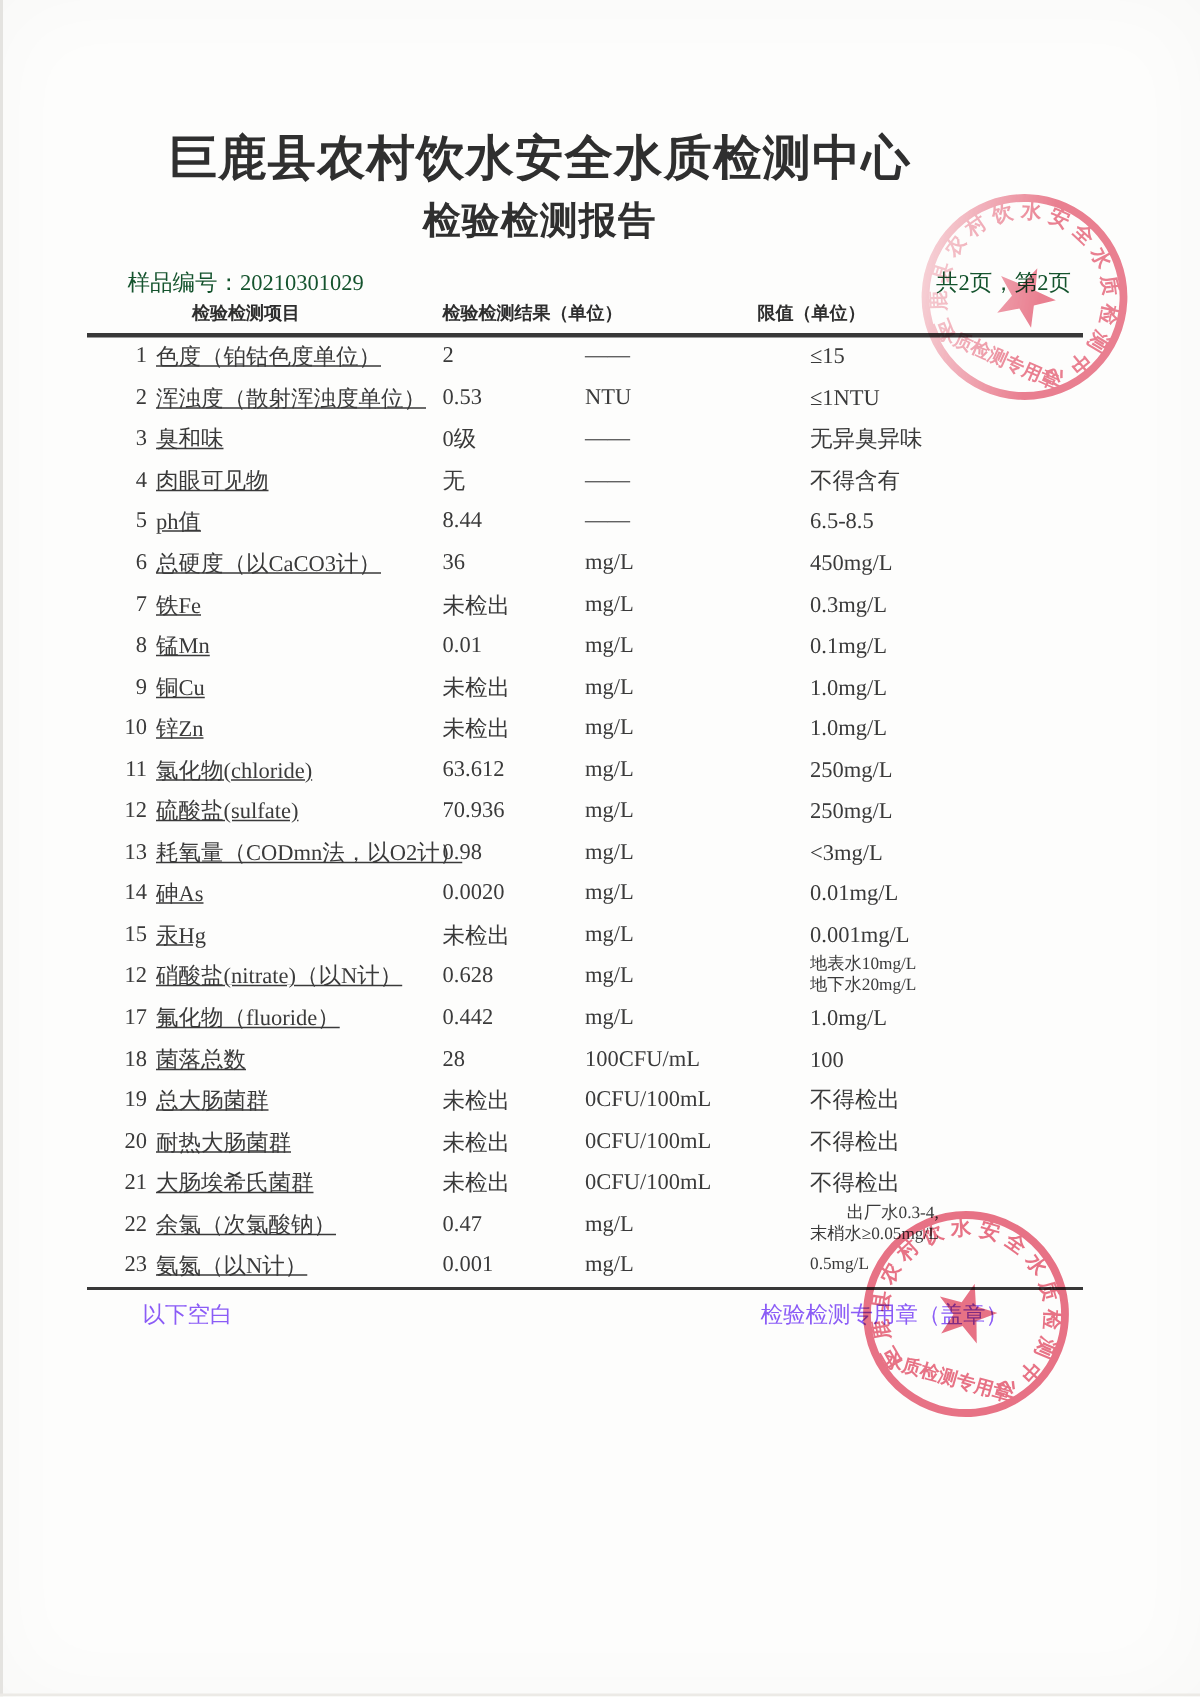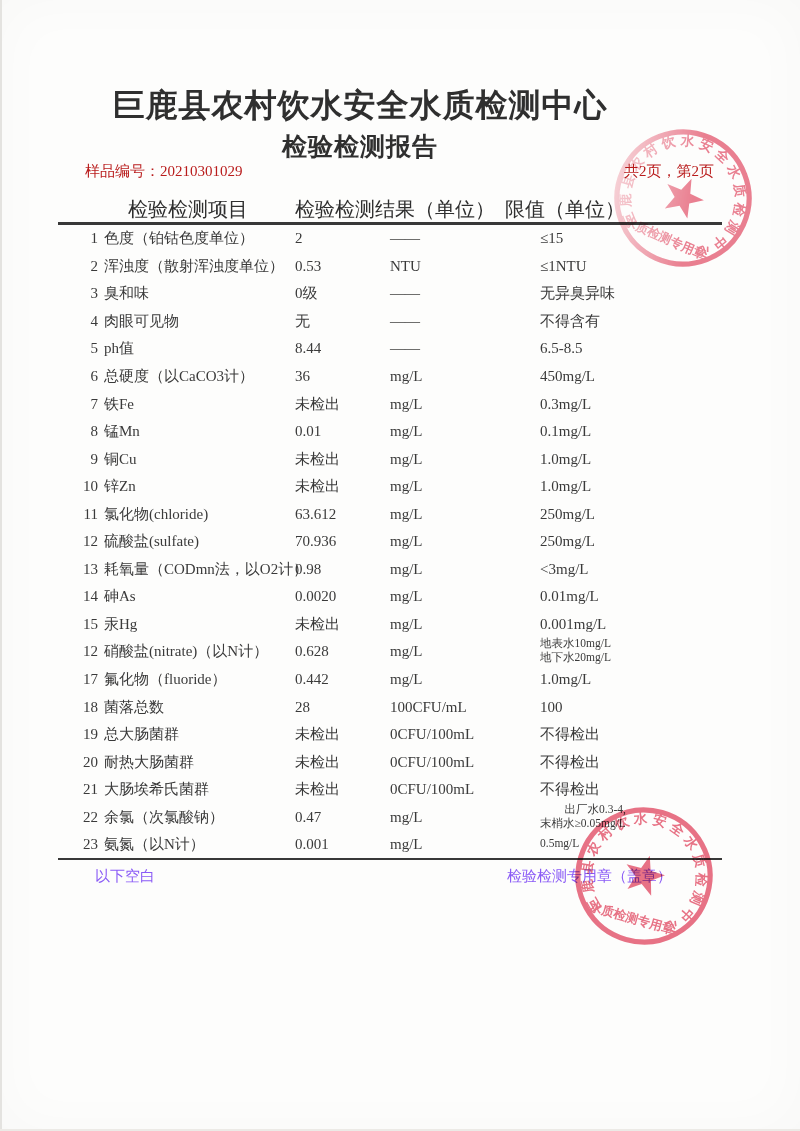--- a/index.html
+++ b/index.html
@@ -23,40 +23,40 @@
     position:absolute;left:0;top:84px;width:720px;
     text-align:center;font-size:32px;font-weight:bold;color:#2f2f2f;
     letter-spacing:1px;white-space:nowrap;
   }
   .subtitle{
     position:absolute;left:0;top:130px;width:720px;
     text-align:center;font-size:25px;font-weight:bold;color:#2f2f2f;
     letter-spacing:1px;white-space:nowrap;
   }
   .meta{
-    position:absolute;left:58px;top:162px;width:664px;height:24px;
-    display:flex;justify-content:space-between;align-items:flex-start;
-    font-size:15px;color:#b91c1c;
+    position:absolute;left:58px;top:174px;width:664px;height:24px;
+    display:flex;justify-content:space-between;align-items:flex-end;
+    font-size:15px;color:#14532d;
   }
   .meta .sample{padding-left:27px;}
   .meta .pageinfo{padding-right:8px;}
 
   .table{position:absolute;left:58px;top:196px;width:664px;}
-  .thead{position:relative;height:26px;font-weight:normal;font-size:20px;color:#2e2e2e;}
+  .thead{position:relative;height:26px;font-weight:bold;font-size:12px;color:#2e2e2e;}
   .thead span{position:absolute;top:50%;transform:translateY(-50%);white-space:nowrap;}
   .h-item{left:70px;}
   .h-result{left:237px;}
   .h-limit{left:447px;}
   .header-rule{height:2.5px;background:#383838;}
   .bottom-rule{height:2px;background:#383838;}
   .tbody{position:relative;}
   .trow{position:relative;height:27.55px;font-size:15px;}
   .cell{position:absolute;top:50%;transform:translateY(-50%);white-space:nowrap;color:#3a3a3a;}
   .c-no{left:0;width:40px;text-align:right;}
-  .c-item{left:46px;}
+  .c-item{left:46px;text-decoration:underline;}
   .c-result{left:237px;}
   .c-unit{left:332px;}
   .c-limit{left:482px;}
   .c-limit .l1,.c-limit .l2{display:block;line-height:1.2;text-align:right;}
   .c-limit.small{font-size:11.5px;}
 
   .footer{
     position:absolute;left:58px;top:864px;width:664px;height:24px;
     display:flex;justify-content:space-between;align-items:center;
     font-size:15px;color:#8b5cf6;

